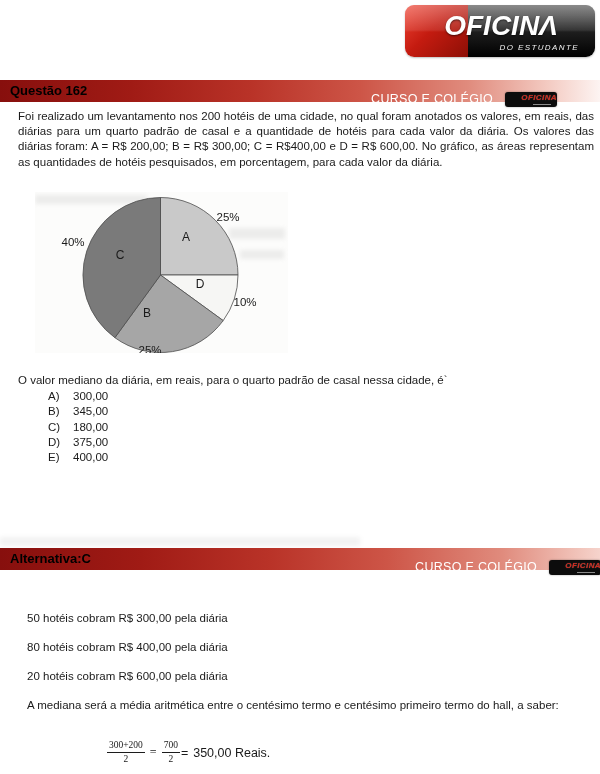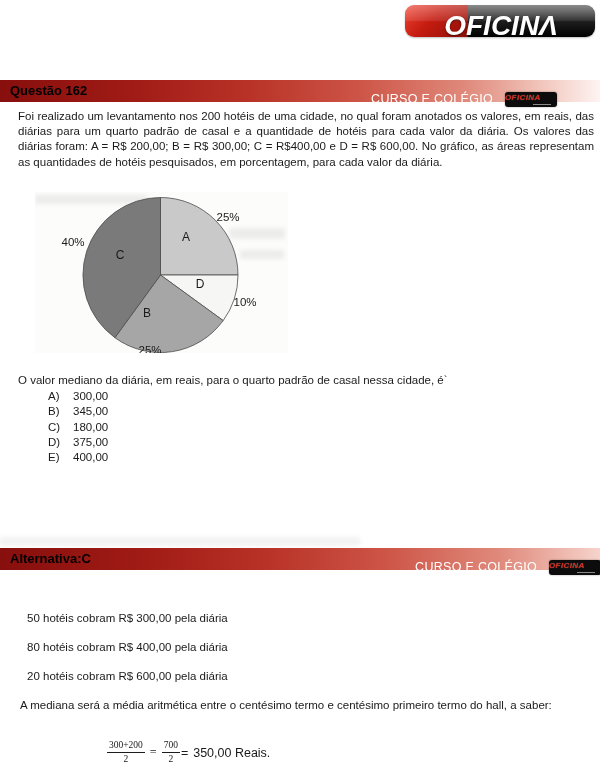--- a/index.html
+++ b/index.html
@@ -1,39 +1,39 @@
 <!DOCTYPE html>
 <html><head>
 <meta charset="utf-8">
 <style>
   html,body{margin:0;padding:0;background:#fff;}
   .page{position:relative;width:600px;height:774px;background:#ffffff;overflow:hidden;
         font-family:"Liberation Sans",sans-serif;color:#1c1c1c;}
 
   
-  .biglogo{position:absolute;left:405px;top:5px;width:190px;height:32px;border-radius:9px;
+  .biglogo{position:absolute;left:405px;top:5px;width:190px;height:52px;border-radius:9px;
            overflow:hidden;display:flex;box-shadow:0 1px 2px rgba(0,0,0,.25);}
   .biglogo .red{width:63px;height:100%;background:linear-gradient(135deg,#ef4434 0%,#c41b10 45%,#8d0f06 100%);}
   .biglogo .black{flex:1;height:100%;background:linear-gradient(180deg,#585858 0%,#222 45%,#000 100%);}
   .biglogo .gloss{position:absolute;left:0;top:0;width:100%;height:100%;
                   background:linear-gradient(180deg,rgba(255,255,255,.30) 0%,rgba(255,255,255,.10) 48%,rgba(255,255,255,0) 52%);}
   .biglogo .wordmark{position:absolute;left:10px;top:6px;width:172px;text-align:center;
                      font-style:italic;font-weight:bold;font-size:28px;line-height:30px;color:#fff;
                      text-shadow:0 1px 2px rgba(0,0,0,.6);letter-spacing:0;}
   .biglogo .tagline{position:absolute;right:16px;top:38px;font-style:italic;font-size:8px;
                     letter-spacing:1.4px;color:#f2f2f2;}
 
   
   .banner{position:absolute;left:0;width:600px;height:22px;
           background:linear-gradient(90deg,#870f0d 0%,#a01b15 22%,#b93328 42%,#cd5547 60%,#e08b7d 78%,#f3c9c0 91%,#fdf4f2 100%);}
   .banner .btitle{position:absolute;left:10px;top:0;line-height:22px;font-weight:bold;font-size:13px;color:#000;}
   .banner .bright{position:absolute;right:43px;top:0;height:38px;display:flex;align-items:center;gap:12px;}
   .banner .brand{color:#fff;font-size:12.5px;letter-spacing:.3px;white-space:nowrap;}
   .minilogo{position:relative;width:52px;height:15px;background:#0c0c0c;border-radius:3px;
-            display:flex;align-items:center;justify-content:flex-start;box-shadow:0 0 2px rgba(0,0,0,.4);}
+            display:flex;align-items:center;justify-content:flex-end;box-shadow:0 0 2px rgba(0,0,0,.4);}
   .minilogo .mtext{font-style:italic;font-weight:bold;font-size:8px;color:#cf2a1e;letter-spacing:.4px;
                    text-shadow:0 0 1px rgba(255,255,255,.35);line-height:10px;margin-top:-2px;}
   .minilogo .mline{position:absolute;right:6px;bottom:2px;width:18px;height:1px;background:#8a8a8a;}
 
   .banner-q{top:80px;}
   .banner-a{top:548px;padding-left:44px;}
 
   
   .statement{position:absolute;left:18px;top:109px;width:576px;font-size:11.5px;line-height:15.2px;
              text-align:justify;color:#1a1a1a;}
@@ -47,21 +47,21 @@
   .smudge{position:absolute;background:rgba(125,125,125,.12);filter:blur(2px);border-radius:2px;}
 
   
   .prompt{position:absolute;left:18px;top:374px;font-size:11.5px;color:#1a1a1a;white-space:nowrap;}
   .options{position:absolute;left:48px;top:389px;font-size:11.5px;color:#1a1a1a;}
   .opt{height:15.3px;line-height:15.3px;display:flex;}
   .opt .olet{display:inline-block;width:25px;}
 
   
   .sline{position:absolute;left:27px;font-size:11.5px;color:#1a1a1a;white-space:nowrap;}
-  .spara{position:absolute;left:20px;top:697px;width:564px;font-size:11.5px;line-height:16px;color:#1a1a1a;}
+  .spara{position:absolute;left:27px;top:697px;width:564px;font-size:11.5px;line-height:16px;color:#1a1a1a;}
 
   .formula{position:absolute;left:107px;top:740px;display:flex;align-items:center;color:#1a1a1a;}
   .frac{display:flex;flex-direction:column;align-items:center;font-family:"Liberation Serif",serif;
         font-size:9.5px;line-height:11px;}
   .frac .num{padding:0 2px 1px 2px;border-bottom:1px solid #1c1c1c;}
   .frac .den{padding-top:1px;}
   .feq{font-family:"Liberation Serif",serif;font-size:12px;margin:0 5px;}
   .feq2{font-size:12.5px;margin-left:1px;}
   .fres{font-size:12.5px;margin-left:5px;white-space:nowrap;}
 

